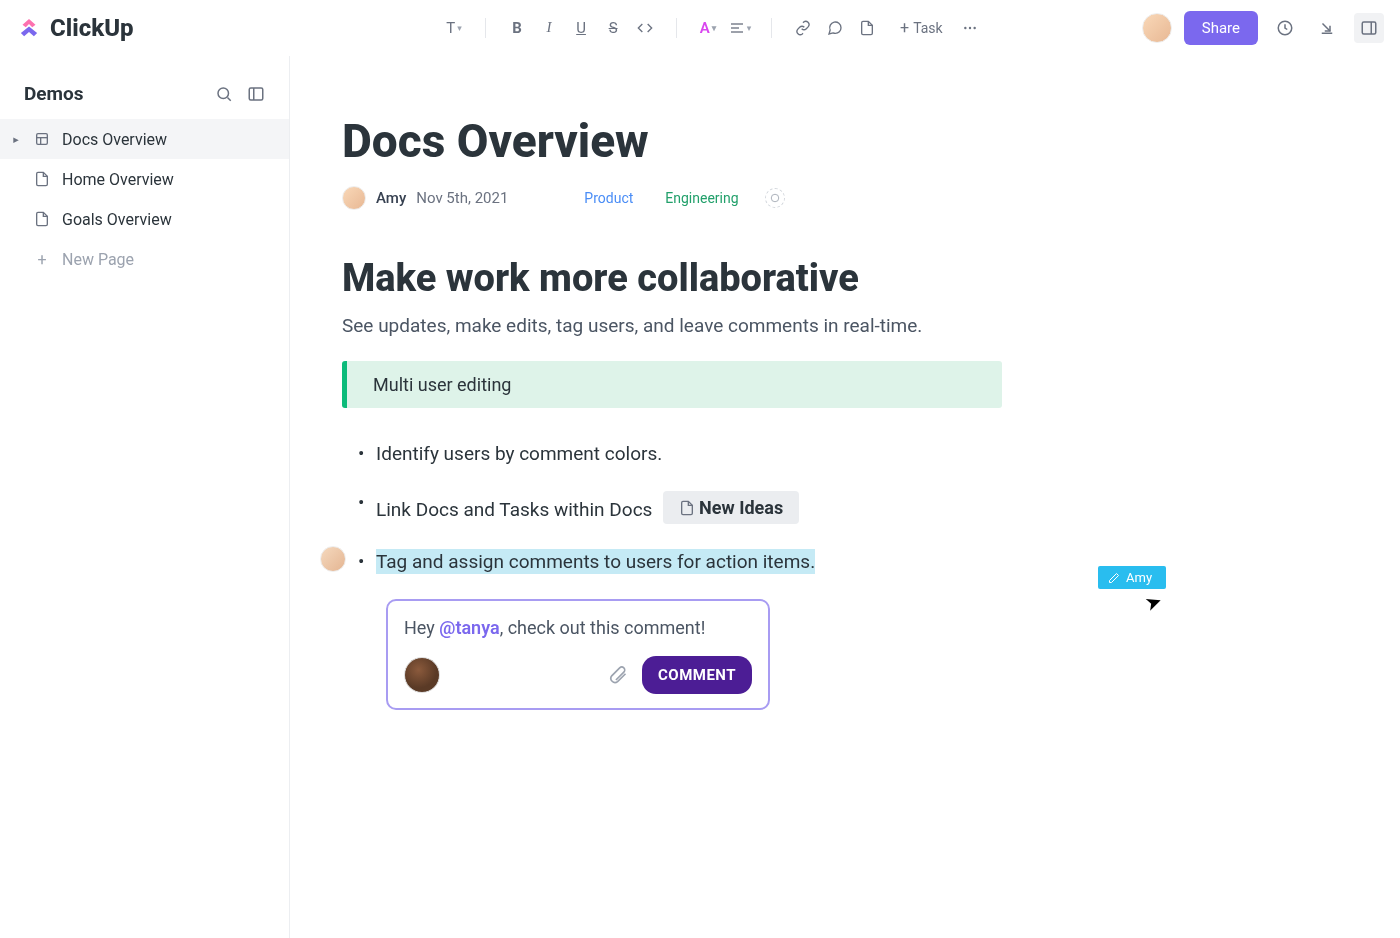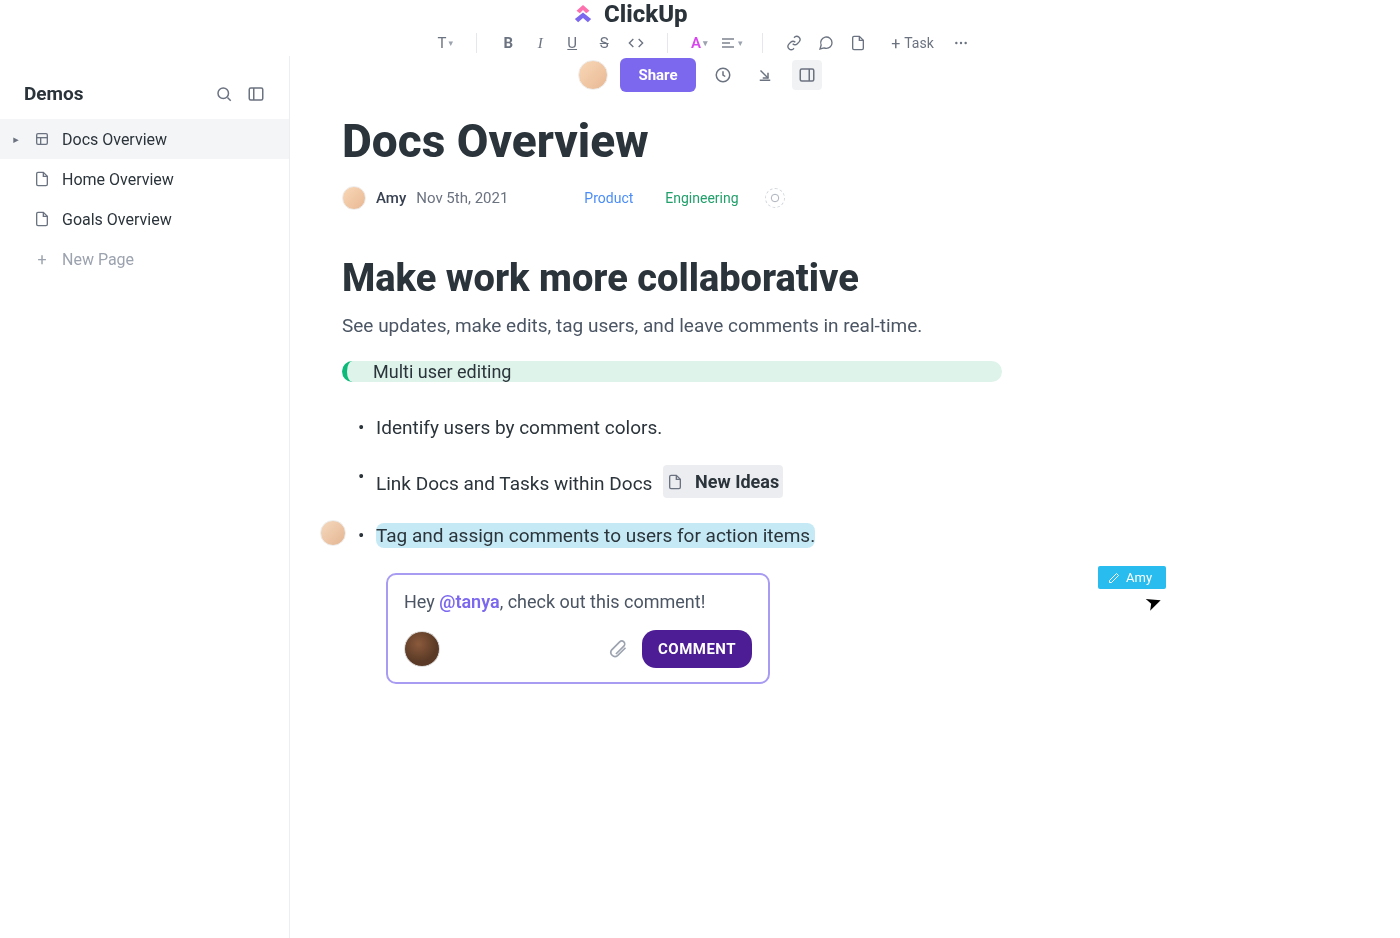--- a/index.html
+++ b/index.html
@@ -11,21 +11,20 @@
     height: 938px;
     overflow: hidden;
   }
   
   .topbar {
     height: 56px;
     display: flex;
     align-items: center;
     padding: 0 16px;
     border-bottom: 1px solid transparent;
-    flex-direction: column;
   }
   .logo {
     display: flex;
     align-items: center;
     gap: 8px;
     font-weight: 800;
     font-size: 24px;
     color: #2B343B;
     width: 260px;
   }
@@ -57,21 +56,21 @@
   }
   .toolbar-right {
     display:flex; align-items:center; gap:12px;
   }
   .avatar-small {
     width:30px; height:30px; border-radius:50%;
     background: linear-gradient(135deg,#f9d8b8,#e8b894);
     border:1px solid #eee;
   }
   .share-btn {
-    background:#7b68ee; color:#fff; font-weight:700;
+    background:#7b68ee; color:#fff; font-weight:400;
     padding:8px 18px; border-radius:6px; cursor:pointer; font-size:15px;
   }
   .tb-right-icon {
     width:30px; height:30px; display:flex; align-items:center; justify-content:center;
     color:#6b7280; cursor:pointer; border-radius:4px;
   }
   .tb-right-icon.boxed { background:#f1f2f4; }
   
   .main {
     display:flex;
@@ -130,47 +129,46 @@
   }
   .meta-tags{display:flex;align-items:center;gap:20px;margin-left:60px;}
   .h2 {
     font-size:38px; font-weight:800; color:#2B343B;
     margin-bottom: 14px;
   }
   .para { font-size:19px; color:#4b5563; margin-bottom: 24px;}
   .callout {
     background:#def3e9;
     border-left:5px solid #0cbb7a;
-    padding:0 26px;
+    padding:13px 26px;
     font-size:18px; color:#2B343B;
-    border-radius:14px;
+    border-radius:3px;
     width: 660px;
     margin-bottom: 34px;
   }
   .bullets { padding-left: 34px; }
   .bullets li {
     list-style: none;
     font-size:19px; color:#2B343B;
     margin-bottom: 26px;
     position:relative;
   }
   .bullets li::before {
     content:"•"; position:absolute; left:-18px; color:#2B343B;
   }
   .doc-chip {
-    display:inline-flex; align-items:center; gap:12px;
-    background:#ebedf0; padding:6px 4px; border-radius:4px;
+    display:inline-flex; align-items:center; gap:4px;
+    background:#ebedf0; padding:6px 16px; border-radius:4px;
     margin-left:6px;
   }
   .doc-chip .chip-icon{color:#6b7280;}
   .doc-chip .chip-label{font-weight:700; font-size:18px; color:#2B343B;}
   .highlight-text {
     background: rgba(88,195,226,0.35);
     padding:1px 0;
-    border-radius:8px;
   }
   .li3-wrap{position:relative; display:block;}
   .li3-avatar{
     position:absolute; left:-56px; top:-4px;
     width:26px; height:26px; border-radius:50%;
     background:linear-gradient(135deg,#f5d9be,#e4b592);
     border:1px solid #eee;
   }
   
   .presence {

